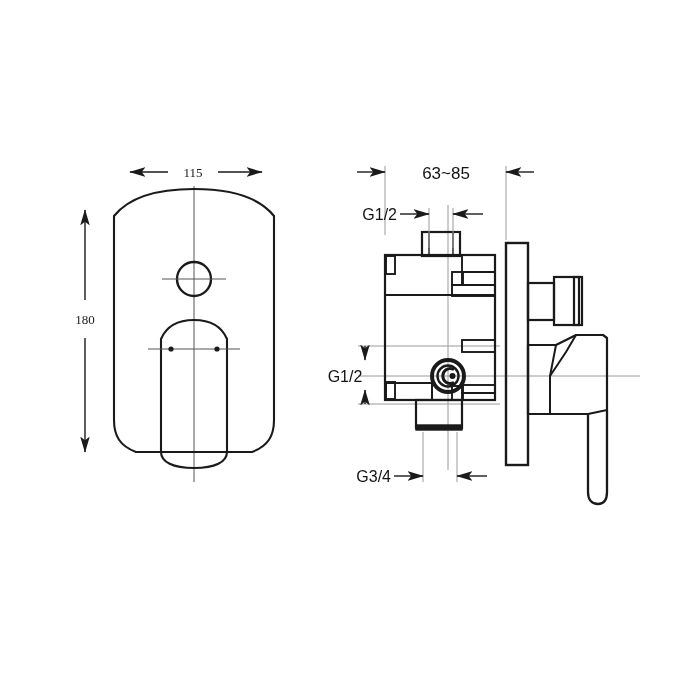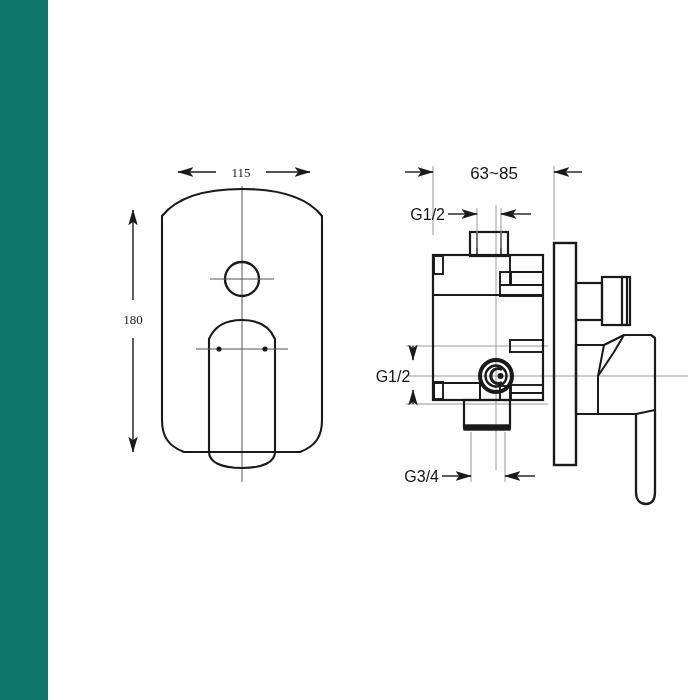--- a/index.html
+++ b/index.html
@@ -7,22 +7,21 @@
   body{
     width:700px;height:700px;
     font-family:"Liberation Sans", sans-serif;
     overflow:hidden;
     position:relative;
   }
   #sheet{
     position:absolute;
     top:0;left:0;
     width:588px;height:700px;
-    background:#0f766e;
-    padding-left:48px;
+    background:#fca5a5;
   }
   svg{display:block;}
   .dim-text-serif{
     font-family:"Liberation Serif", serif;
     font-size:13px;
     fill:#1a1a1a;
   }
   .dim-text-sans{
     font-family:"Liberation Sans", sans-serif;
     font-size:17px;

